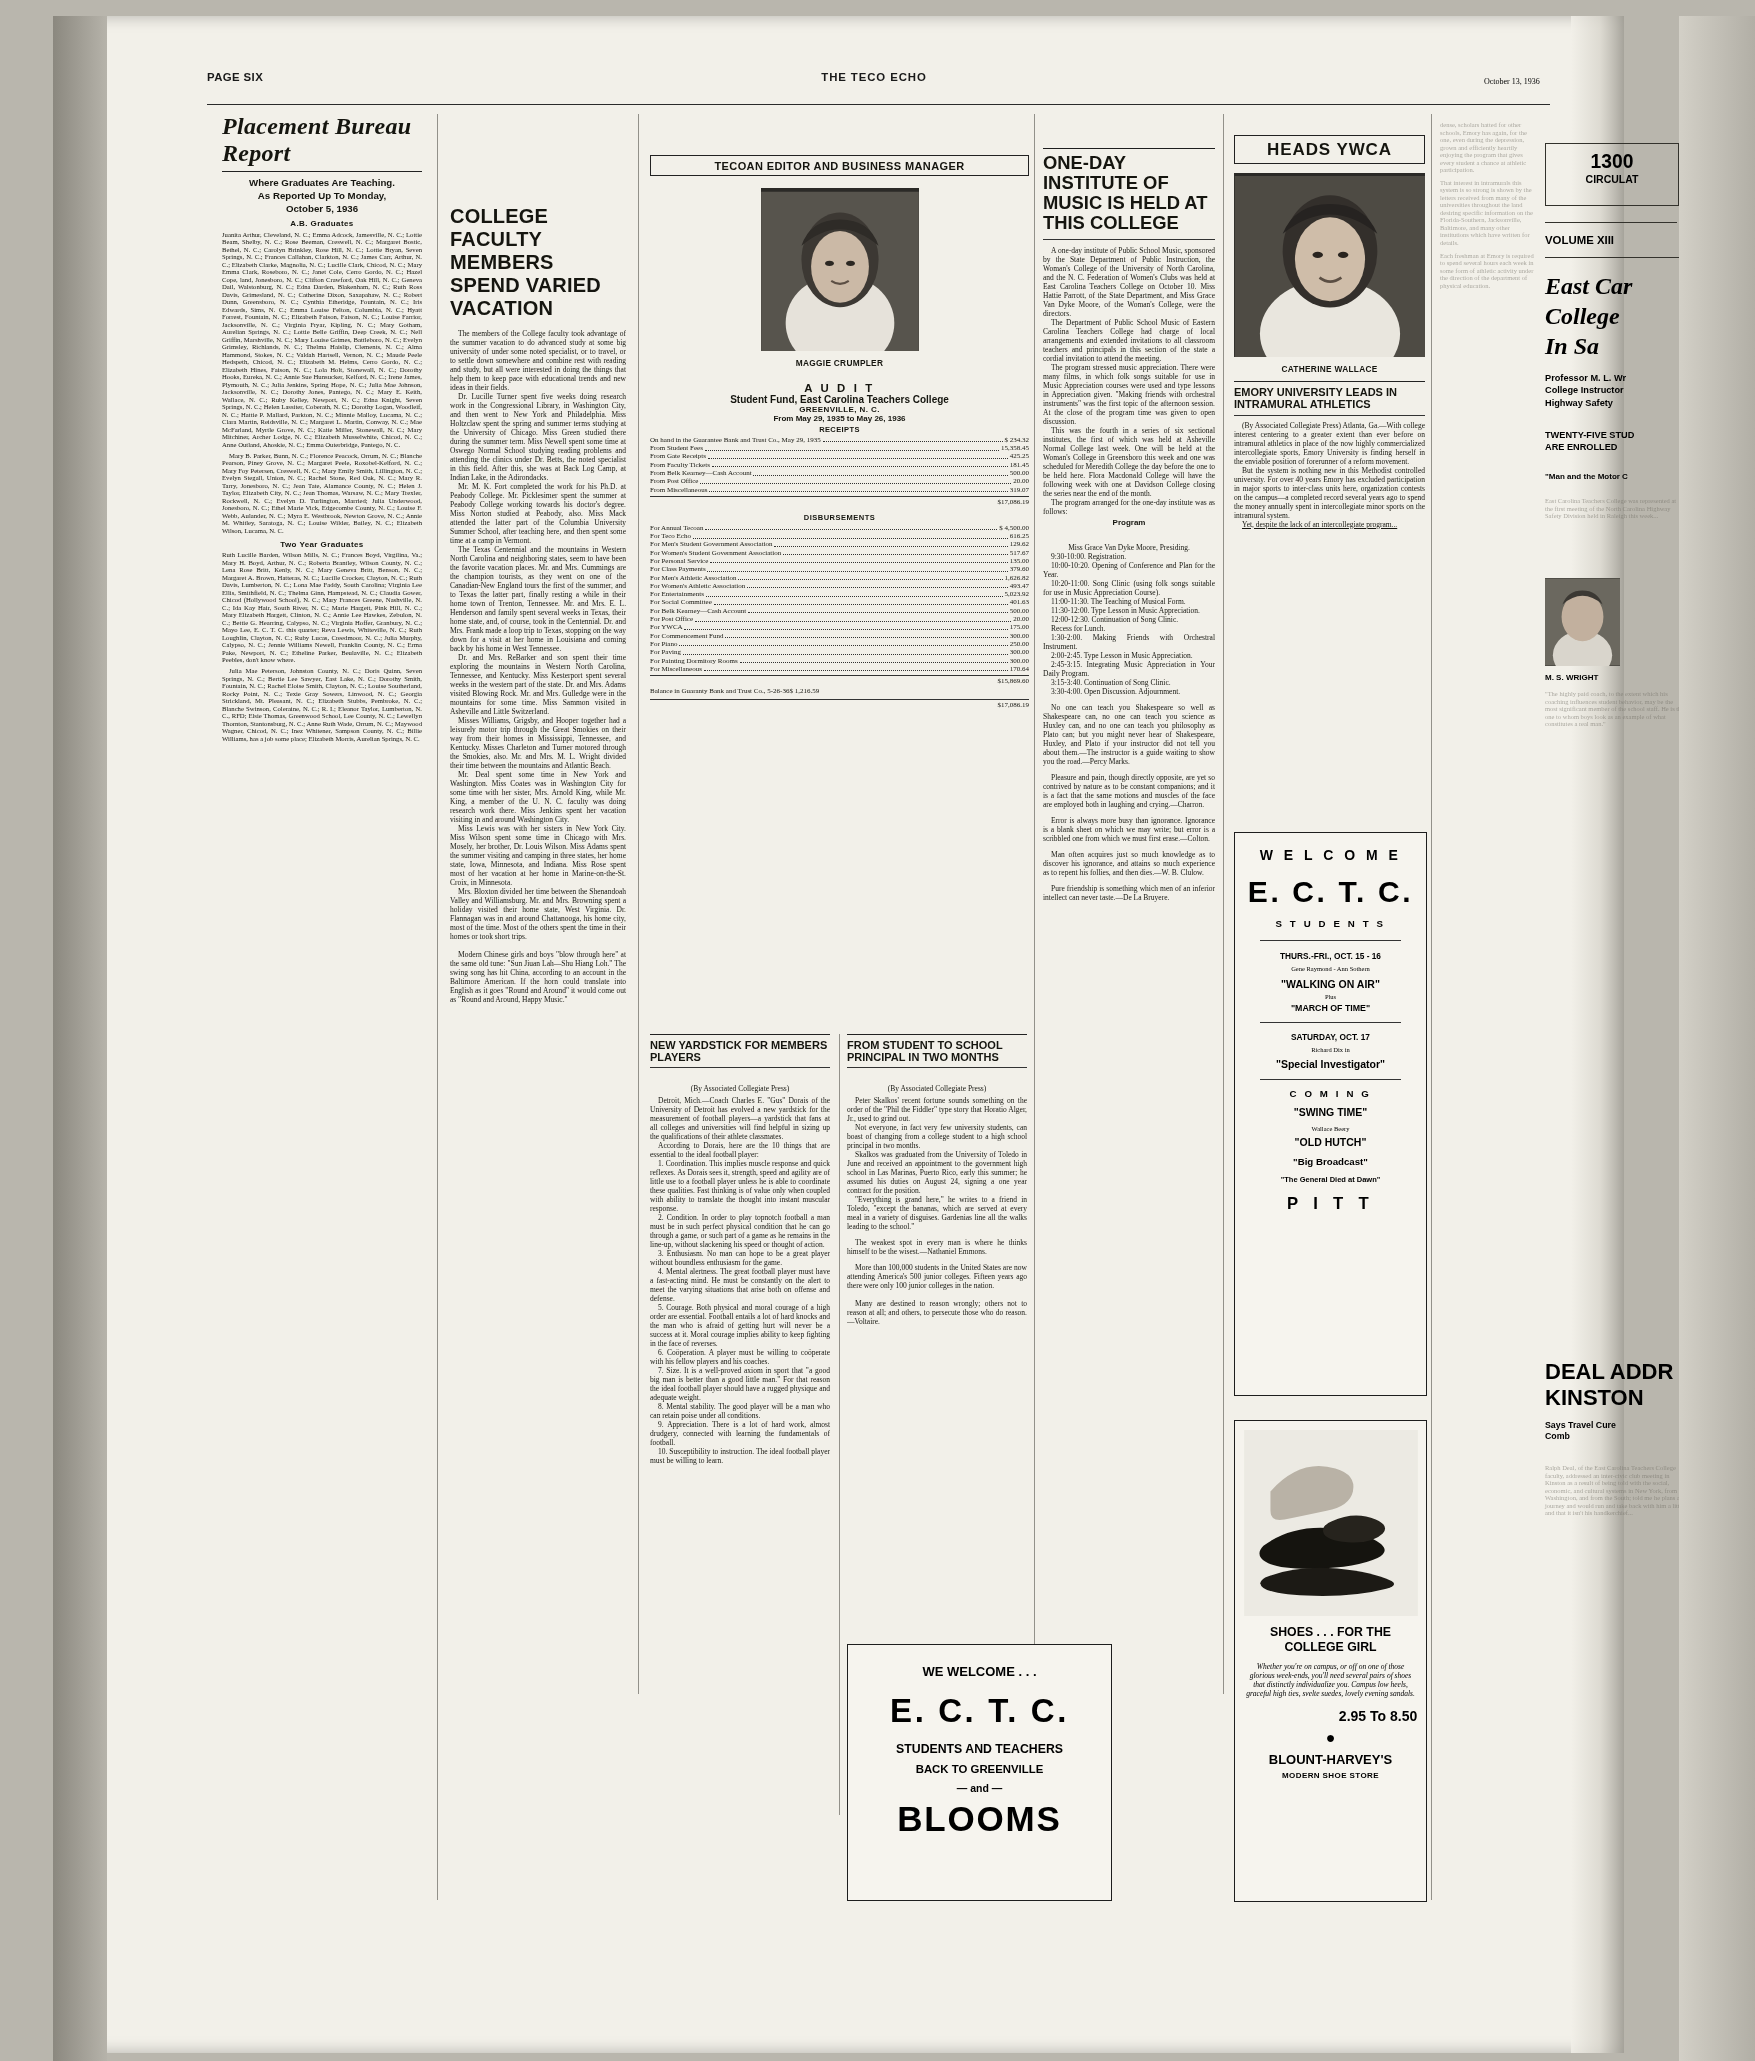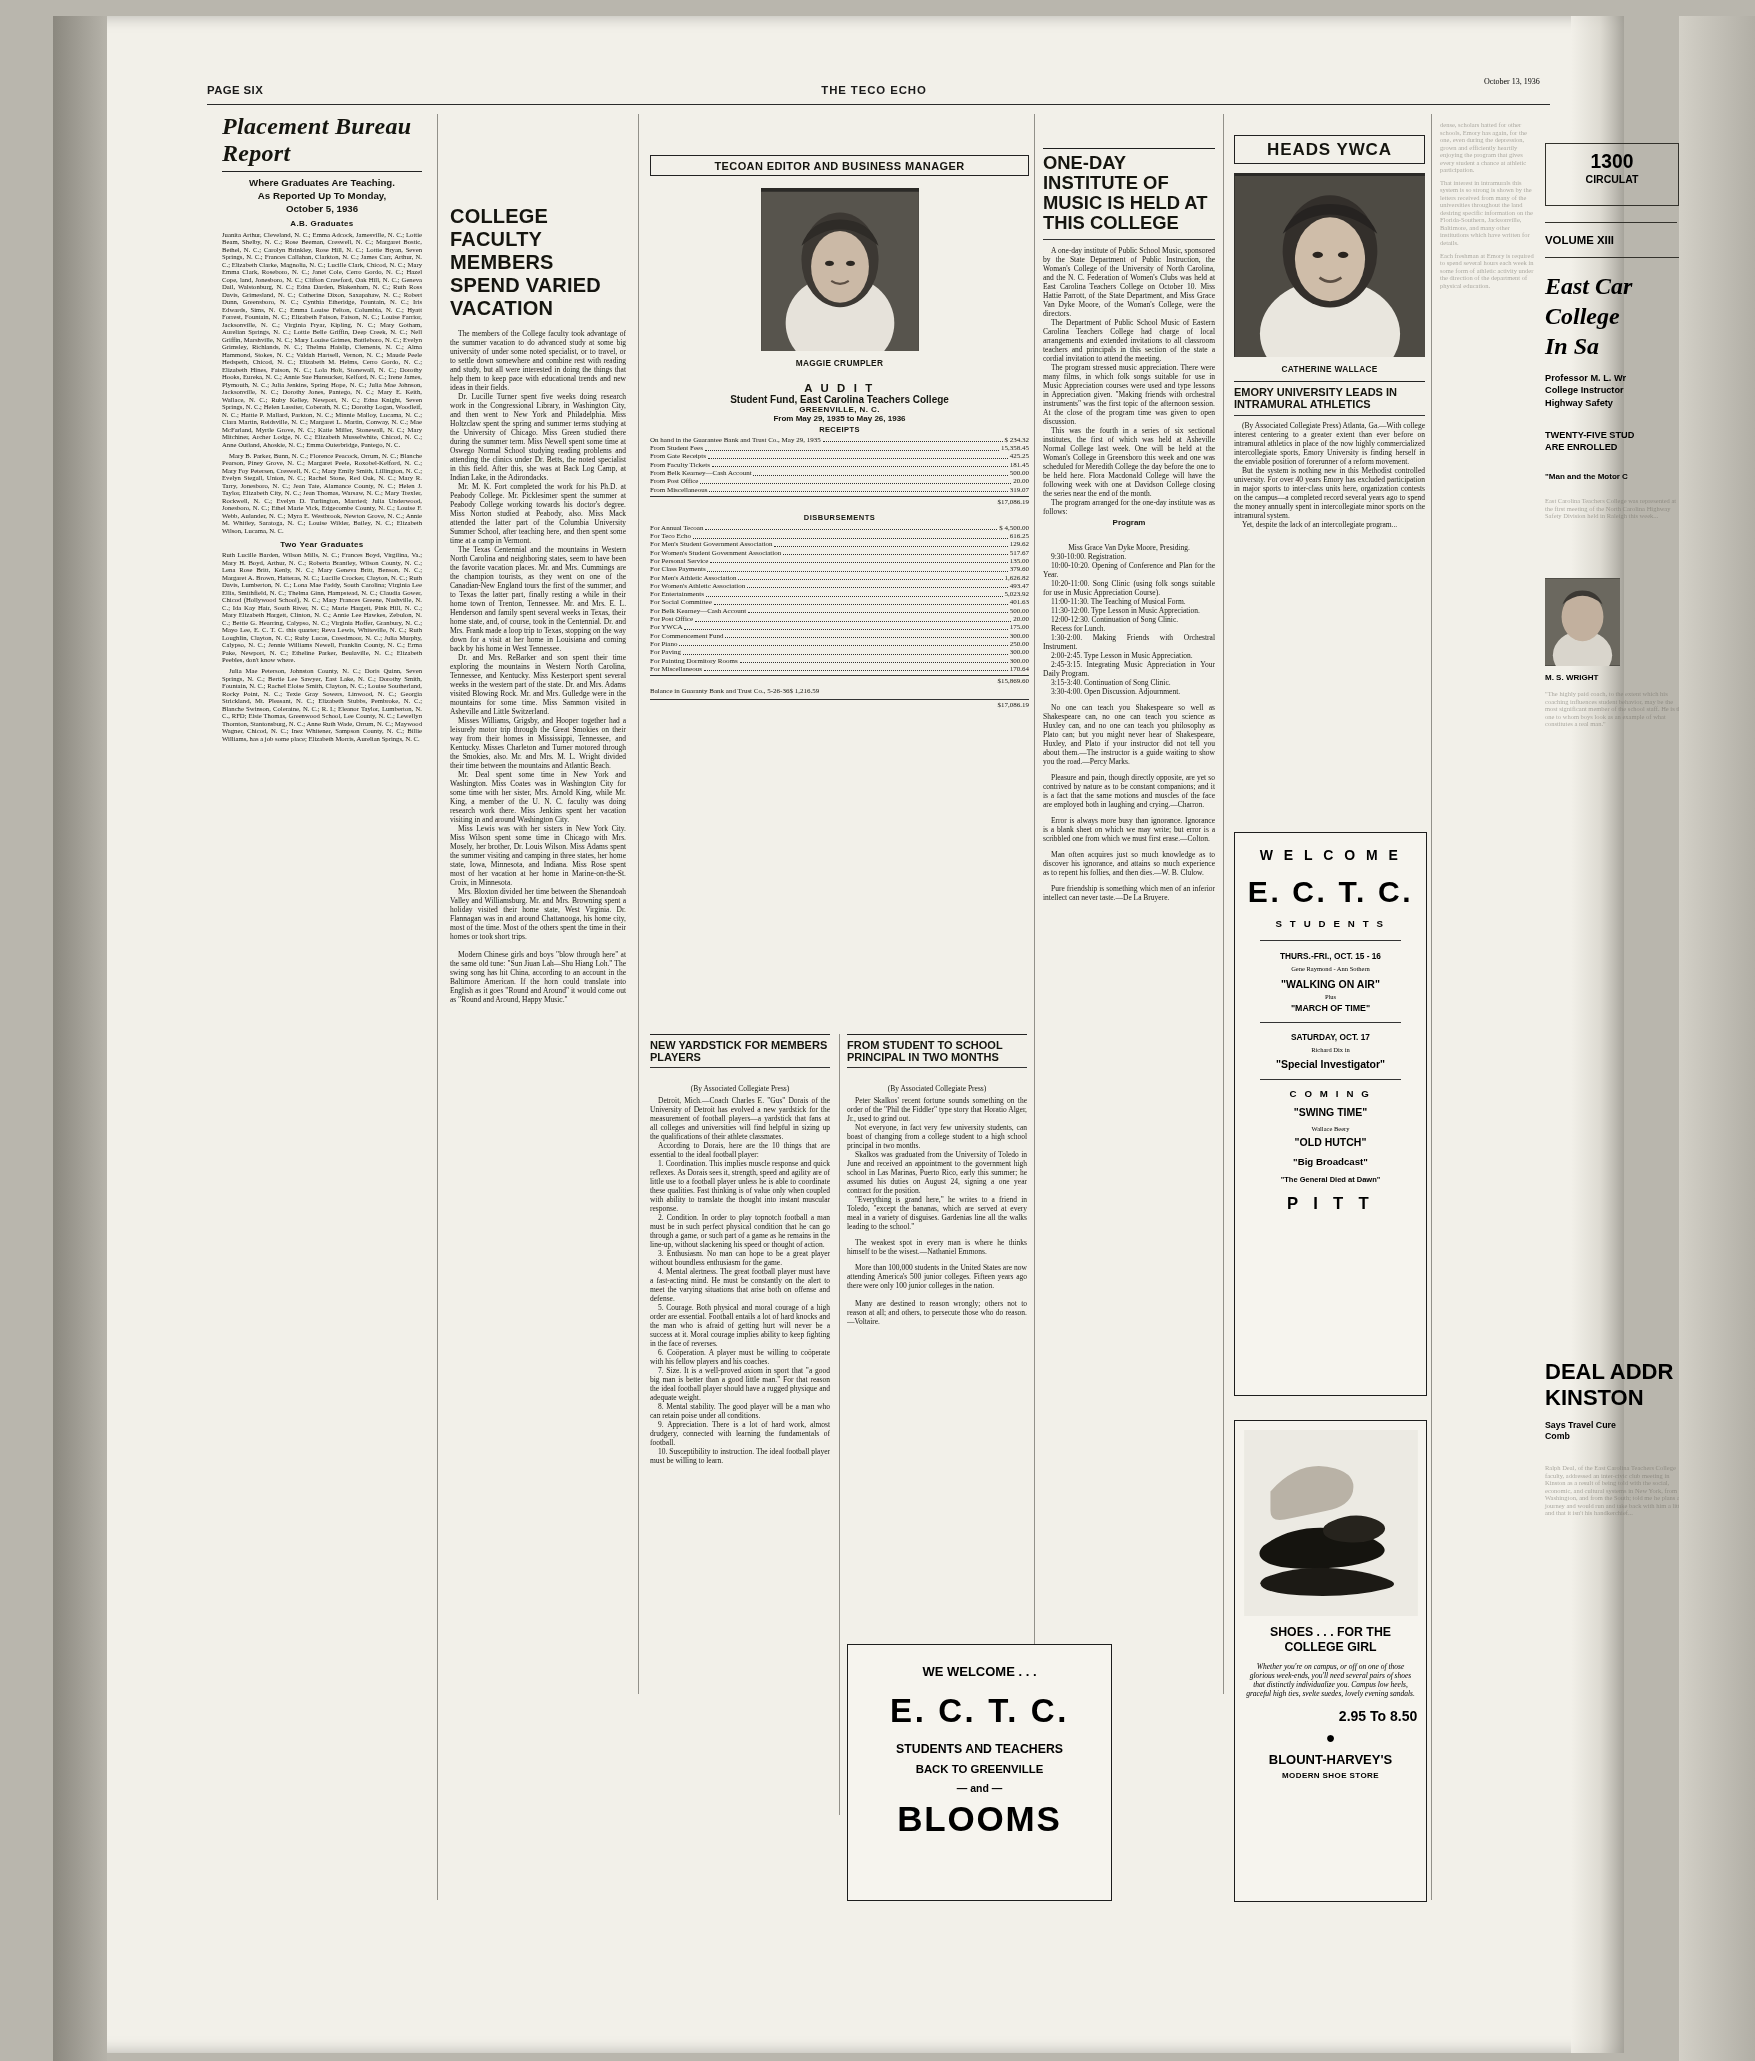--- a/index.html
+++ b/index.html
@@ -6,21 +6,21 @@
   body{font-family:"Liberation Serif", serif;}
   #page{position:relative;width:1756px;height:2062px;background:#b9b6ad;overflow:hidden;}
   
   .paper{position:absolute;left:53px;top:16px;width:1571px;height:2037px;background:#f2f0e9;
     box-shadow:0 0 16px rgba(0,0,0,.28) inset;}
   .paper:before{content:"";position:absolute;left:0;top:0;width:32px;height:100%;
     background:linear-gradient(90deg,#8d8a82 0%, #cfccc3 40%, #f2f0e9 100%);opacity:.85;}
   .edge-right{position:absolute;right:0;top:0;width:53px;height:100%;
     background:linear-gradient(270deg,#9b988f 0%, #d8d5cc 45%, #f2f0e9 100%);opacity:.8;}
   
-  .mast{position:absolute;left:154px;top:68px;width:1334px;height:19.3px;}
+  .mast{position:absolute;left:154px;top:55px;width:1334px;height:19.3px;}
   .mast .left{position:absolute;left:0;top:0;font:bold 11.4px "Liberation Sans",sans-serif;letter-spacing:0.4px;color:#1a1a1a;}
   .mast .ctr{position:absolute;left:50%;transform:translateX(-50%);top:0;font:bold 11.4px "Liberation Sans",sans-serif;letter-spacing:0.9px;color:#1a1a1a;}
   .rule{position:absolute;background:#2a2a2a;}
   
   .col{position:absolute;color:#15150f;}
   .vrule{position:absolute;width:0.9px;background:#45443c;opacity:.55;}
   .hd-script{font:italic bold 24px "Liberation Serif",serif;letter-spacing:0.3px;}
   .hd-sub{font:bold 9.7px "Liberation Sans",sans-serif;line-height:13px;text-align:center;}
   .hd-big{font:bold 20px "Liberation Sans",sans-serif;line-height:23px;letter-spacing:0.2px;}
   .hd-box{border:1.3px solid #222;padding:3.5px 5.3px;font:bold 11px "Liberation Sans",sans-serif;text-align:center;letter-spacing:0.4px;}
@@ -340,21 +340,21 @@
           <path d="M97 116 q12 9 25 0" stroke="#5b4e43" stroke-width="3" fill="none"></path>
           <path d="M55 66 q54 -44 108 0 q-14 -34 -54 -34 q-40 0 -54 34z" fill="#262321"></path>
         </svg>
       </div>
       <div class="cap" style="margin-top:7px;">CATHERINE WALLACE</div>
       <div style="border-top:1.3px solid #222;margin-top:7px;"></div>
       <div style="font:bold 11px/12.3px 'Liberation Sans',sans-serif;margin-top:4.4px;">EMORY UNIVERSITY LEADS IN INTRAMURAL ATHLETICS</div>
       <div style="border-bottom:0.9px solid #333;margin:4.4px 0;"></div>
       <div class="body-txt2" style="text-indent:8px;">(By Associated Collegiate Press) Atlanta, Ga.—With college interest centering to a greater extent than ever before on intramural athletics in place of the now highly commercialized intercollegiate sports, Emory University is finding herself in the enviable position of forerunner of a reform movement.</div>
       <div class="body-txt2" style="text-indent:8px;">But the system is nothing new in this Methodist controlled university. For over 40 years Emory has excluded participation in major sports to inter-class units here, organization contests on the campus—a completed record several years ago to spend the money annually spent in intercollegiate minor sports on the intramural system.</div>
-      <div class="body-txt2" style="text-indent:8px;">Yet, despite the lack of an intercollegiate program...</div>
+      <div class="body-txt2" style="text-indent:8px;text-decoration:underline;">Yet, despite the lack of an intercollegiate program...</div>
     </div>
 
     <div class="adbox" style="position:absolute;left:1181px;top:816px;width:191px;height:562px;">
       <div style="padding:14px 8.8px;text-align:center;">
         <div style="font:bold 14px 'Liberation Sans',sans-serif;letter-spacing:3.5px;">W E L C O M E</div>
         <div class="ad-ectc" style="margin-top:12.3px;">E. C. T. C.</div>
         <div style="font:bold 9.7px 'Liberation Sans',sans-serif;letter-spacing:2.6px;margin-top:8.8px;">S T U D E N T S</div>
         <div style="border-bottom:0.9px solid #333;margin:10.5px 16px;"></div>
         <div style="font:bold 8.3px 'Liberation Sans',sans-serif;">THURS.-FRI., OCT. 15 - 16</div>
         <div class="tiny" style="margin-top:4.4px;">Gene Raymond - Ann Sothern</div>

